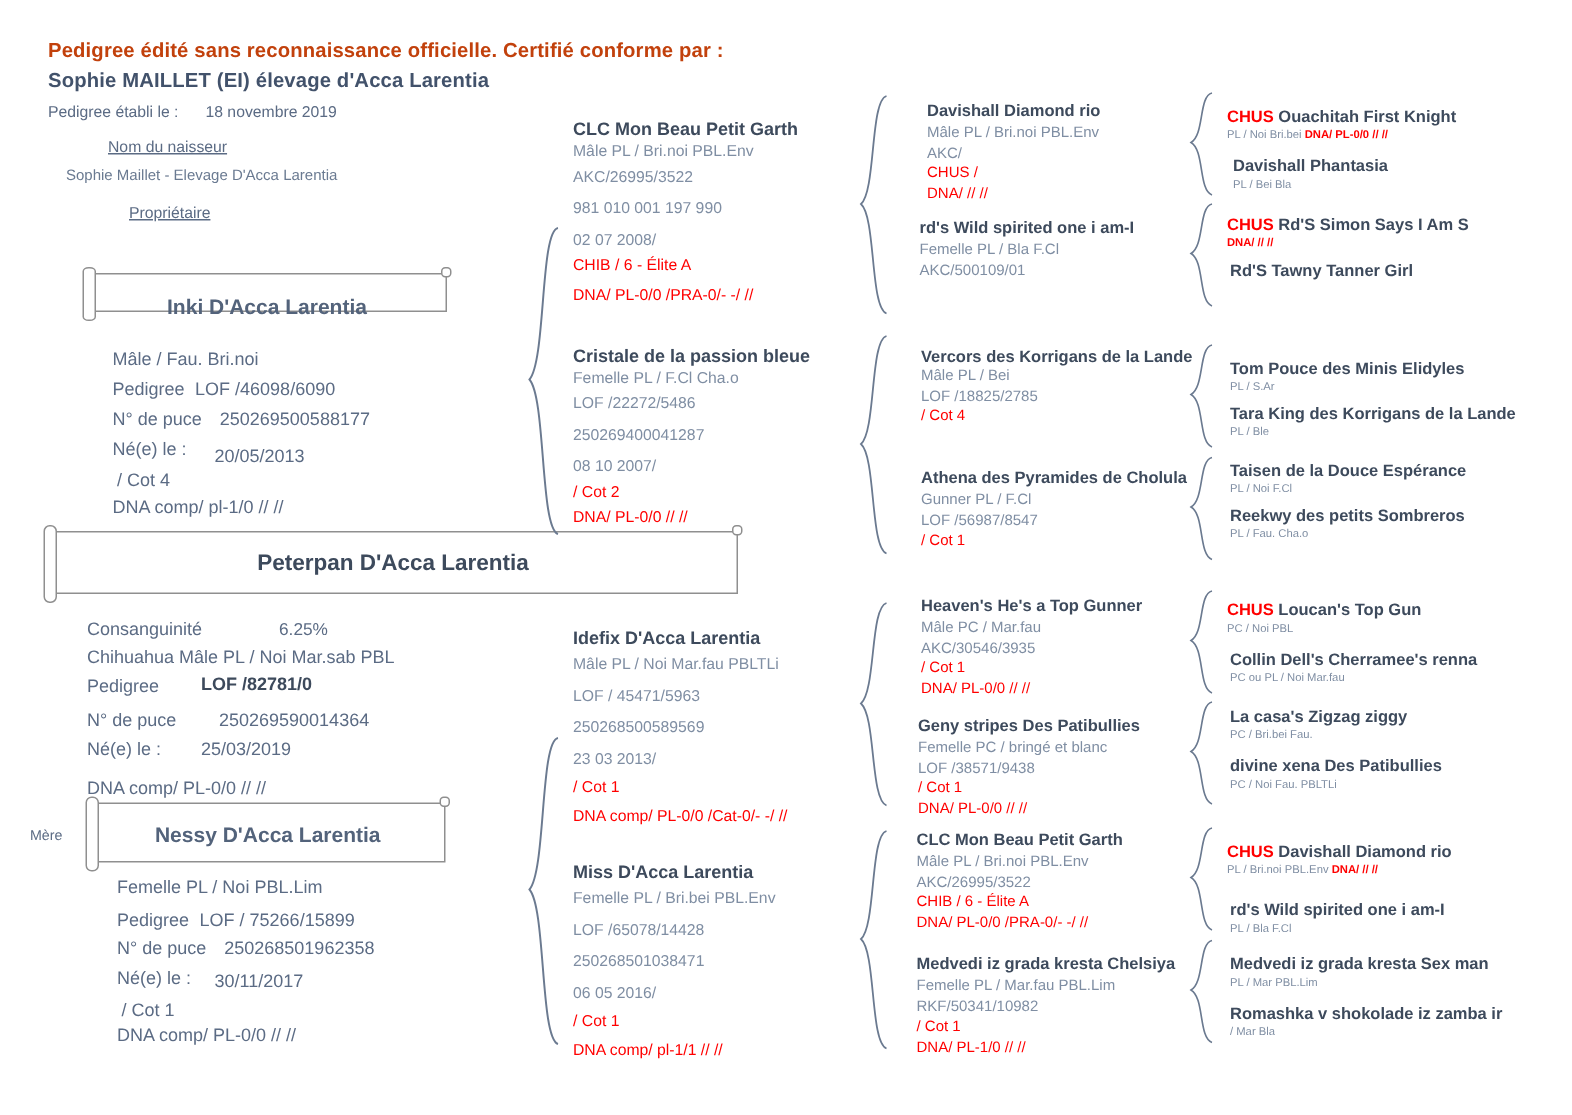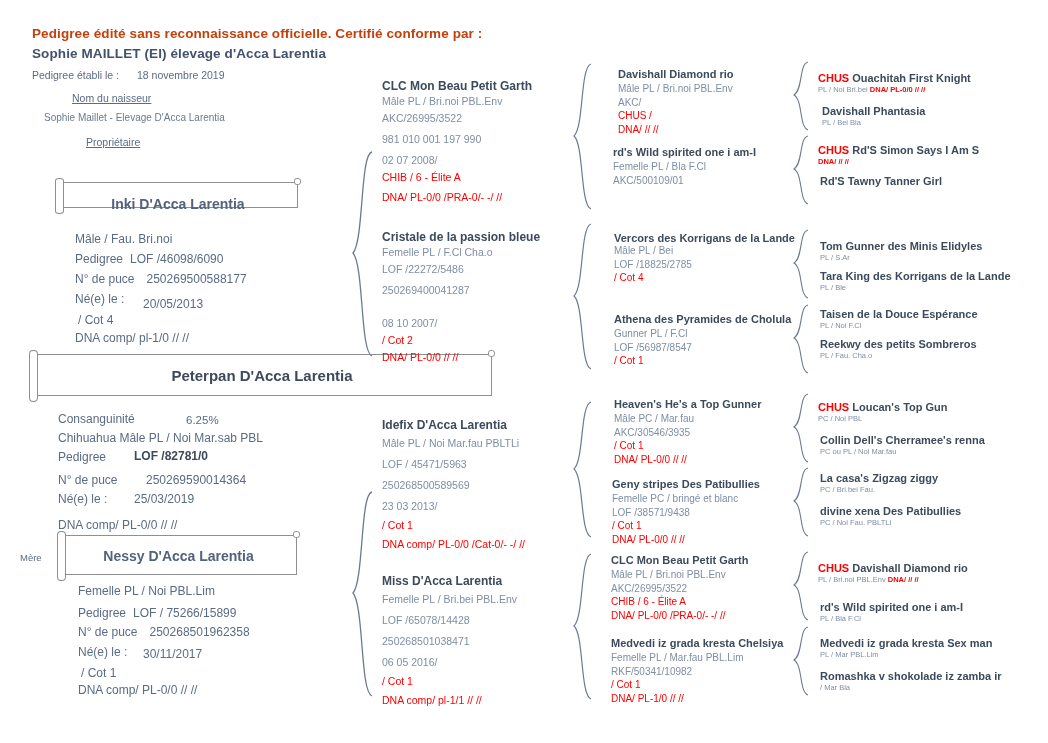--- a/index.html
+++ b/index.html
@@ -158,21 +158,21 @@
   <div class="ln" style="margin-top:4px;">02 07 2008/</div>
   <div class="rd">CHIB / 6 - Élite A</div>
   <div class="rd" style="margin-top:3px;"> DNA/ PL-0/0 /PRA-0/- -/  //</div>
 </div>
 
 <div class="gblock g2" style="left:382px;top:230px;">
   <div class="nm">Cristale  de la passion bleue</div>
   <div class="ln">Femelle PL / F.Cl Cha.o</div>
   <div class="ln">LOF /22272/5486</div>
   <div class="ln" style="margin-top:4px;">250269400041287</div>
-  <div class="ln" style="margin-top:16px;">08 10 2007/</div>
+  <div class="ln" style="margin-top:4px;">08 10 2007/</div>
   <div class="rd"> / Cot 2</div>
   <div class="rd">DNA/ PL-0/0 //  //</div>
 </div>
 
 <div class="gblock g2" style="left:382px;top:418px;">
   <div class="nm">Idefix  D'Acca Larentia</div>
   <div class="ln" style="margin-top:3px;">Mâle PL / Noi Mar.fau PBLTLi</div>
   <div class="ln" style="margin-top:4px;">LOF / 45471/5963</div>
   <div class="ln" style="margin-top:4px;">250268500589569</div>
   <div class="ln" style="margin-top:4px;">23 03 2013/</div>
@@ -315,21 +315,21 @@
 </div>
 <div class="gblock g4" style="left:818px;top:144px;">
   <div class="nm"><span class="red bold">CHUS</span><span> Rd'S   Simon Says I Am S</span></div>
   <div class="ln"><span> </span><span class="rd bold">DNA/  //  //</span></div>
 </div>
 <div class="gblock g4" style="left:820px;top:175px;">
   <div class="nm"><span class="red bold"></span><span> Rd'S   Tawny Tanner Girl</span></div>
   <div class="ln"><span></span><span class="rd bold"></span></div>
 </div>
 <div class="gblock g4" style="left:820px;top:240px;">
-  <div class="nm"><span class="red bold"></span><span> Tom Gunner des Minis Elidyles</span></div>
+  <div class="nm"><span class="red bold"></span><span> Tom Pouce des Minis Elidyles</span></div>
   <div class="ln"><span>PL / S.Ar</span><span class="rd bold"></span></div>
 </div>
 <div class="gblock g4" style="left:820px;top:270px;">
   <div class="nm"><span class="red bold"></span><span> Tara King des Korrigans de la Lande</span></div>
   <div class="ln"><span>PL / Ble</span><span class="rd bold"></span></div>
 </div>
 <div class="gblock g4" style="left:820px;top:308px;">
   <div class="nm"><span class="red bold"></span><span>  Taisen de la Douce Espérance</span></div>
   <div class="ln"><span>PL / Noi F.Cl</span><span class="rd bold"></span></div>
 </div>

